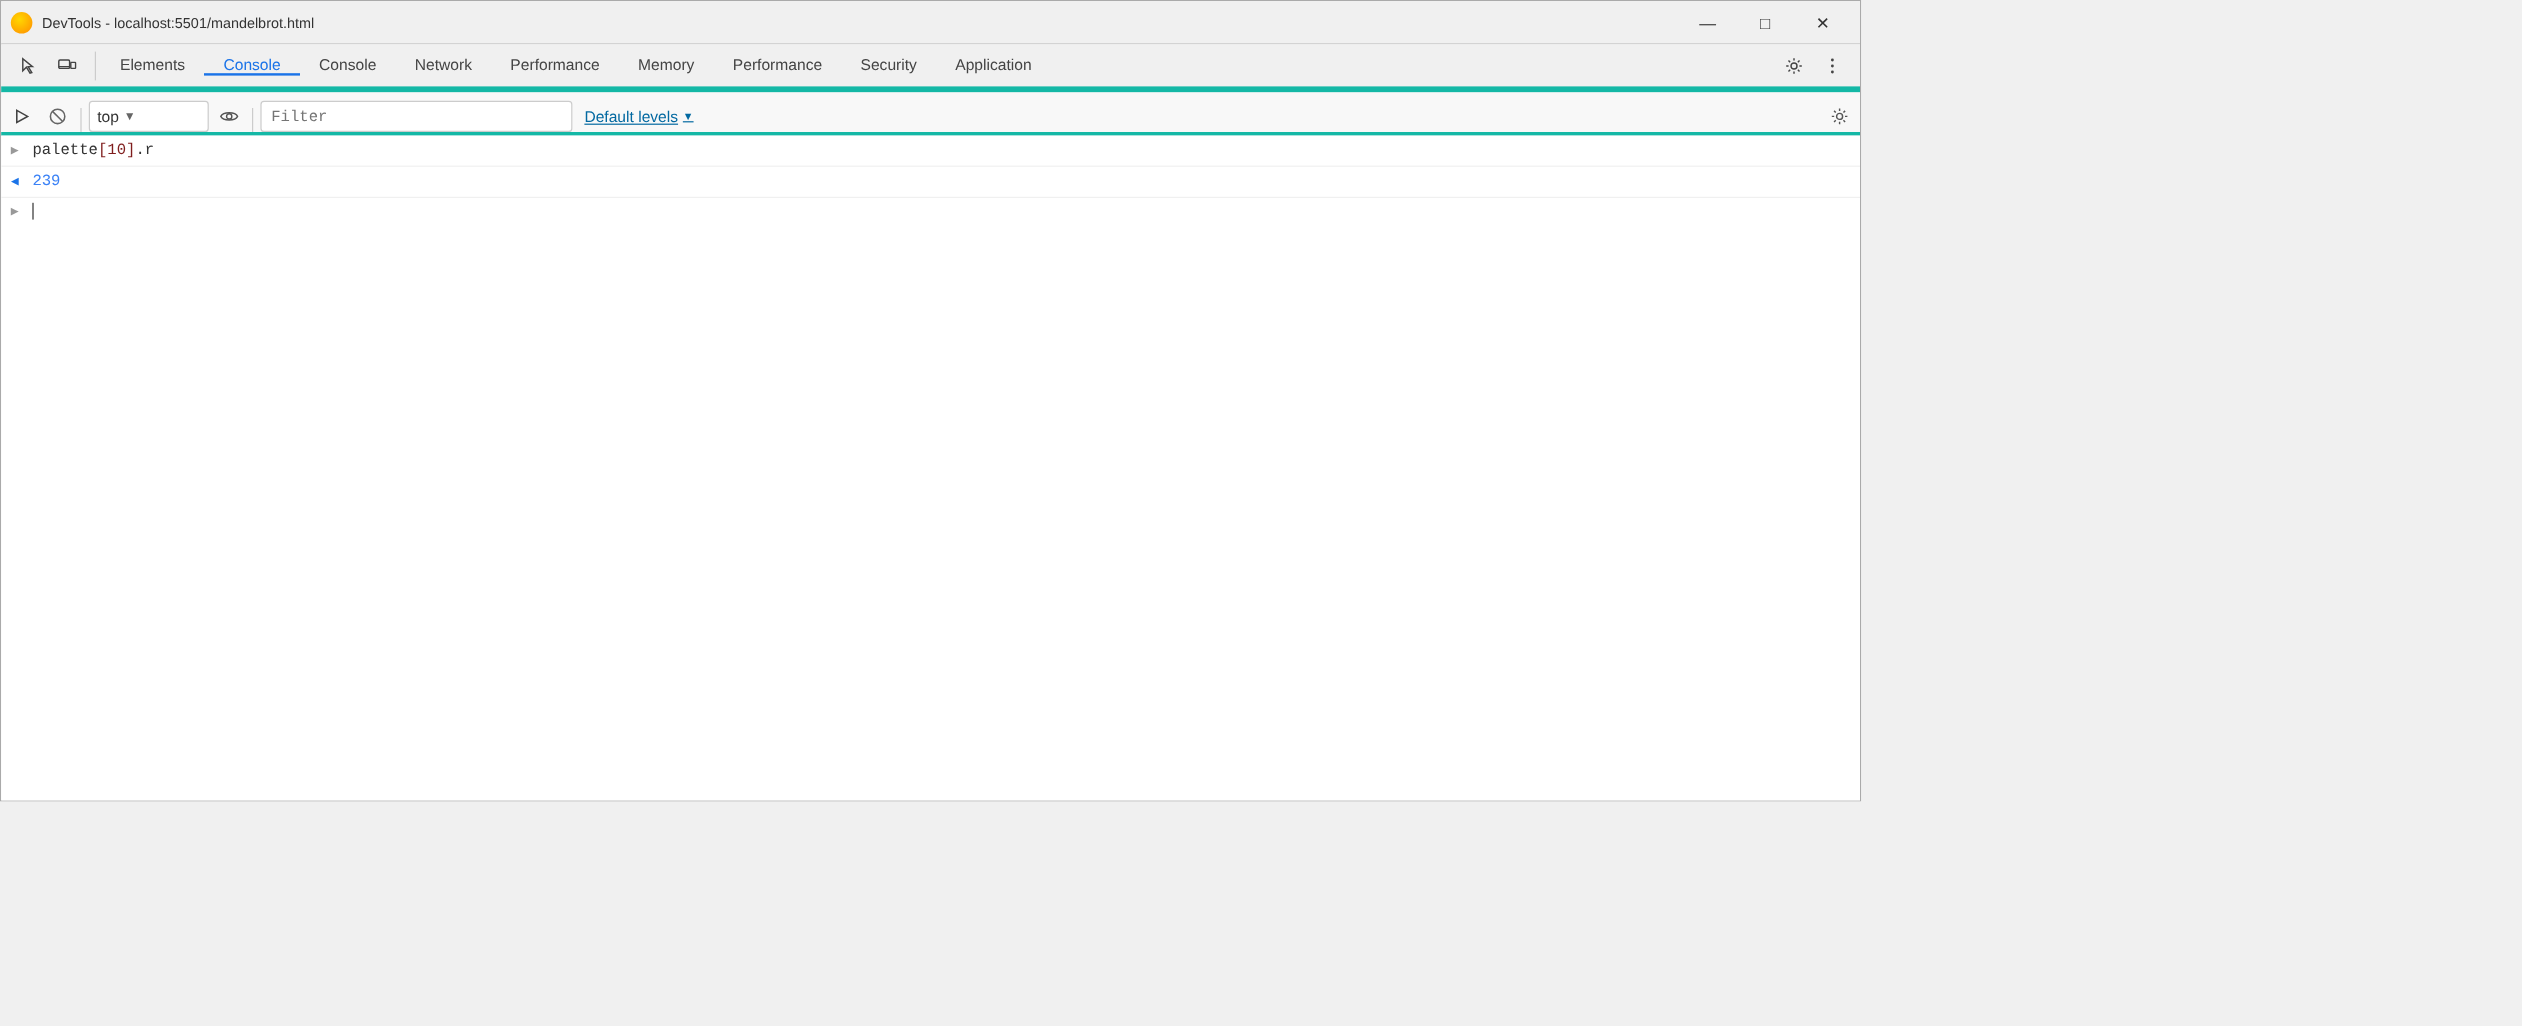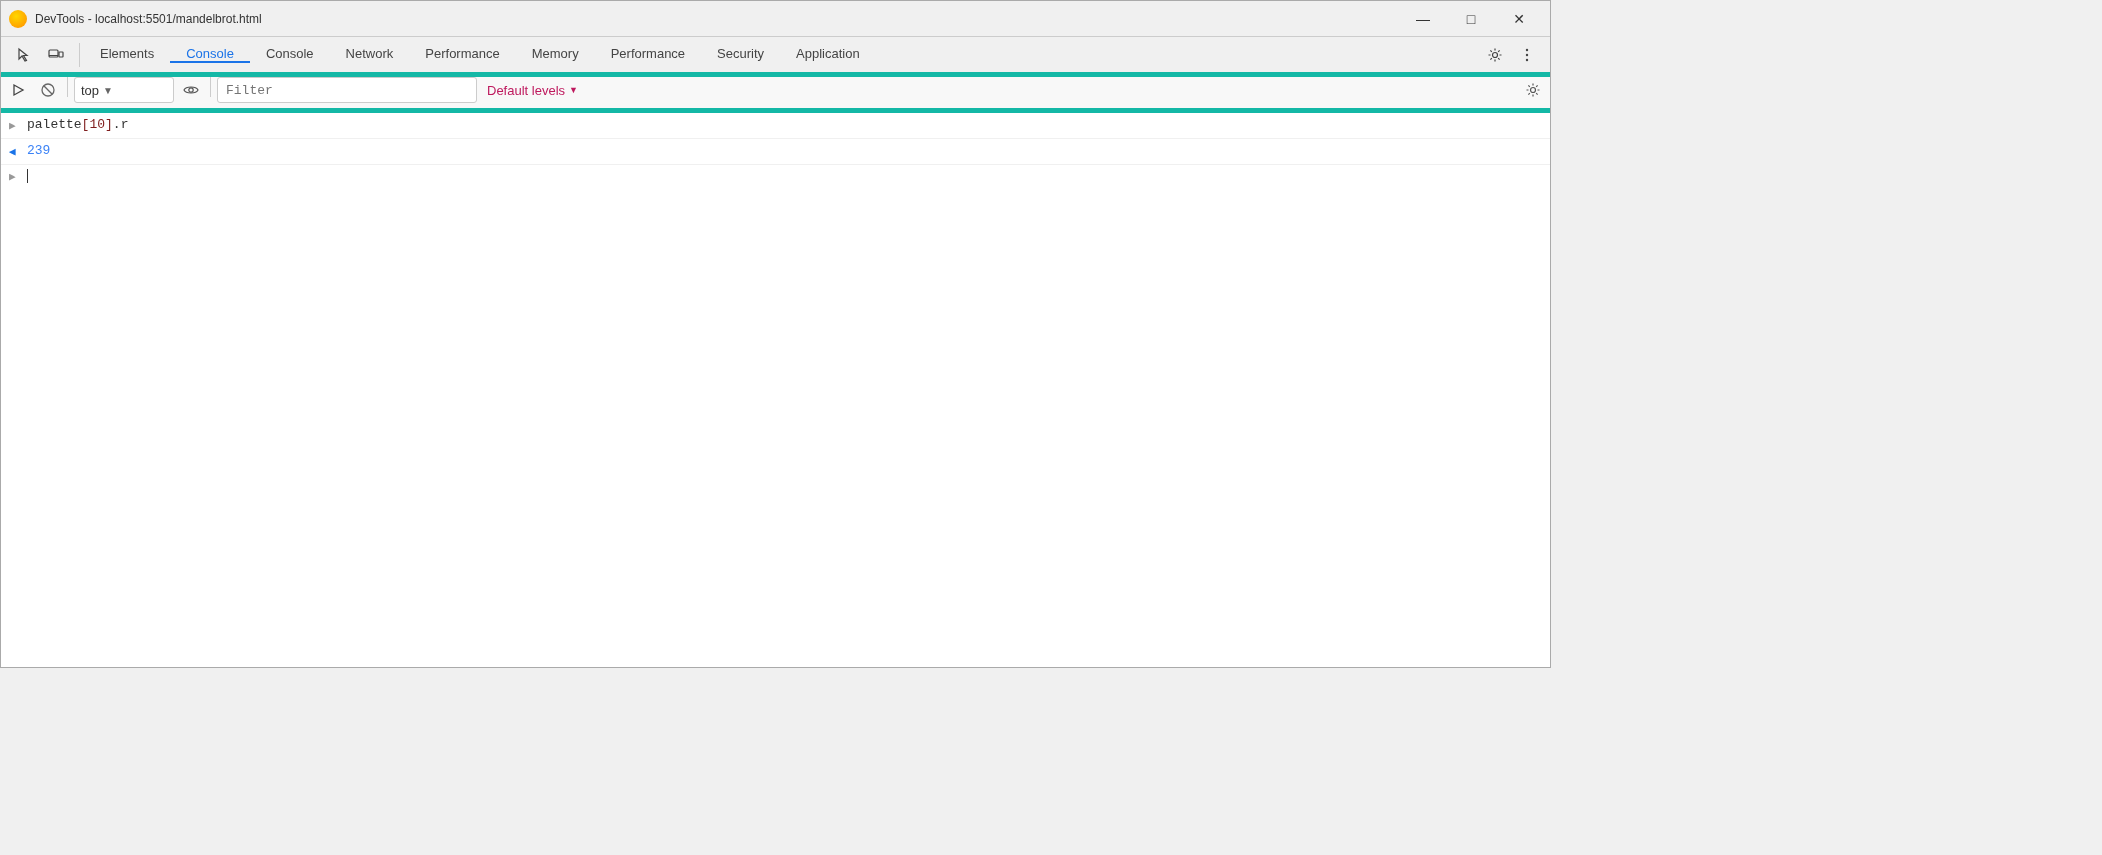--- a/index.html
+++ b/index.html
@@ -135,24 +135,24 @@
     .nav-right-icons {
       display: flex;
       align-items: center;
       gap: 2px;
       padding: 0 4px;
     }
 
     
     .console-toolbar {
       display: flex;
-      align-items: flex-start;
+      align-items: flex-end;
       background: #f8f8f8;
       height: 36px;
-      border-bottom: 5px solid #14b8a6;
+      border-bottom: 3px solid #14b8a6;
       flex-shrink: 0;
       padding: 0 4px;
       gap: 4px;
     }
 
     .toolbar-btn {
       width: 26px;
       height: 26px;
       background: transparent;
       border: none;
@@ -224,21 +224,22 @@
     .levels-selector {
       display: flex;
       align-items: center;
       background: transparent;
       border: none;
       cursor: pointer;
       gap: 4px;
       padding: 0 6px;
       height: 26px;
       font-size: 13px;
-      color: #be185d;
+      color: #0369a1;
+      text-decoration: underline;
     }
 
     .toolbar-right {
       margin-left: auto;
     }
 
     .settings-btn {
       width: 26px;
       height: 26px;
       background: transparent;

